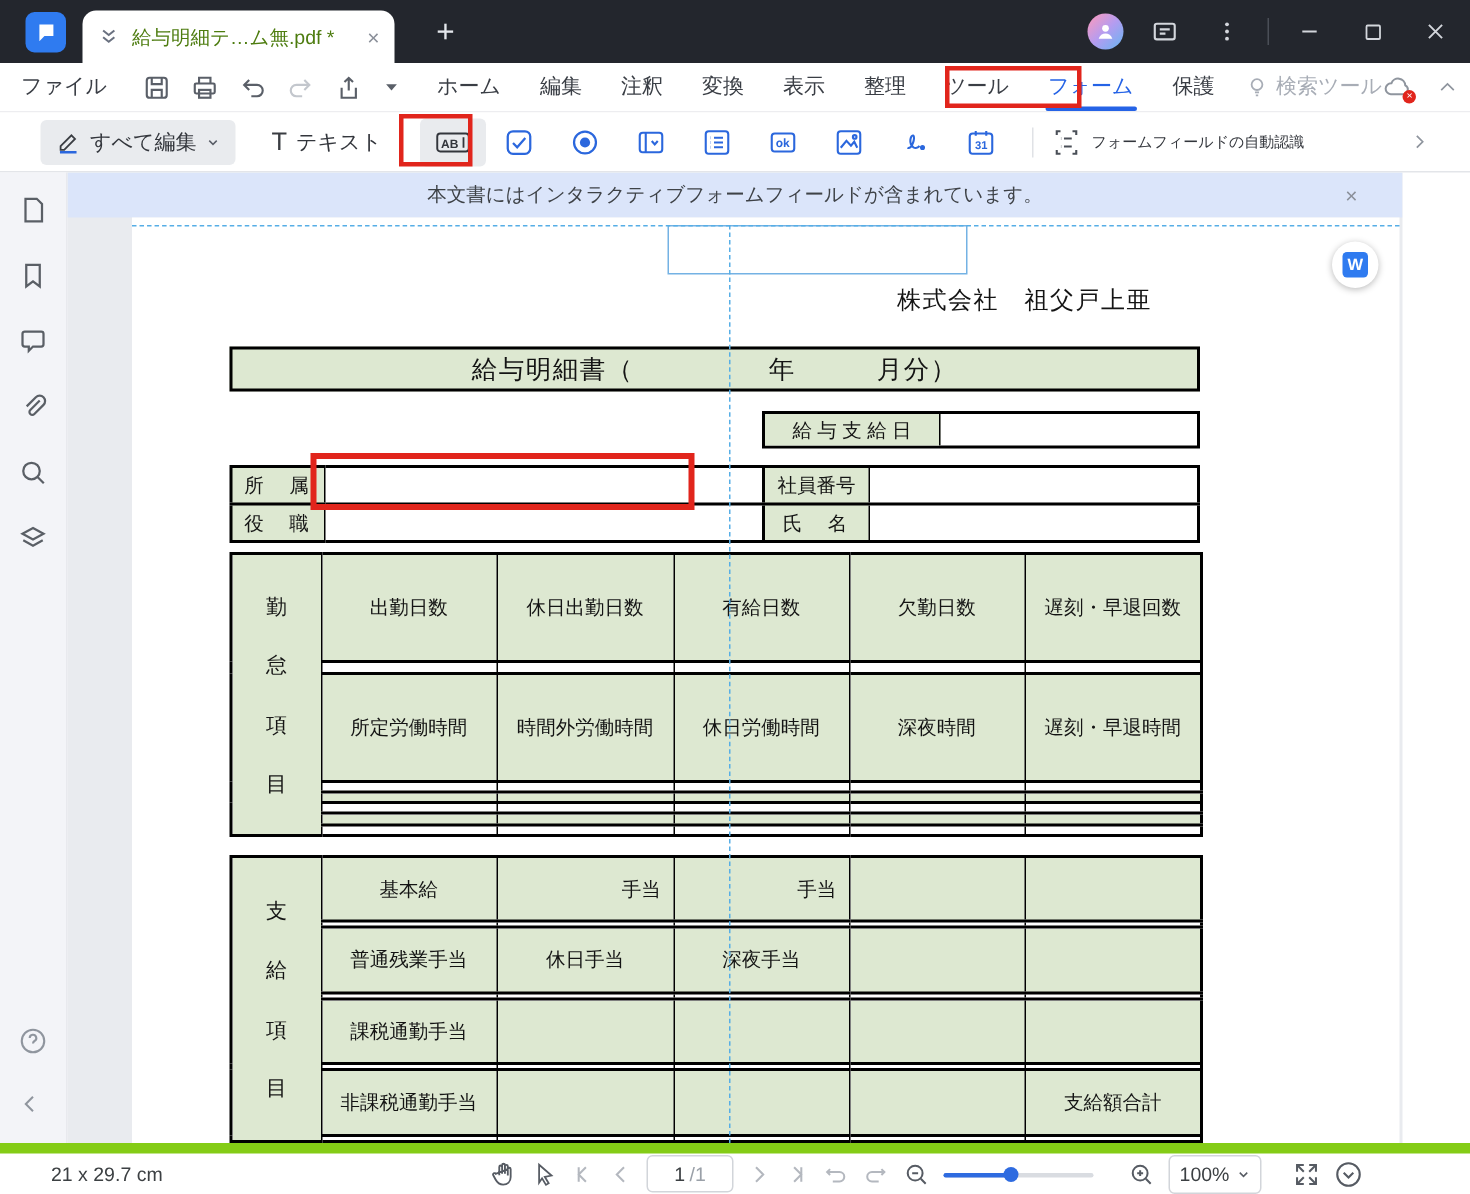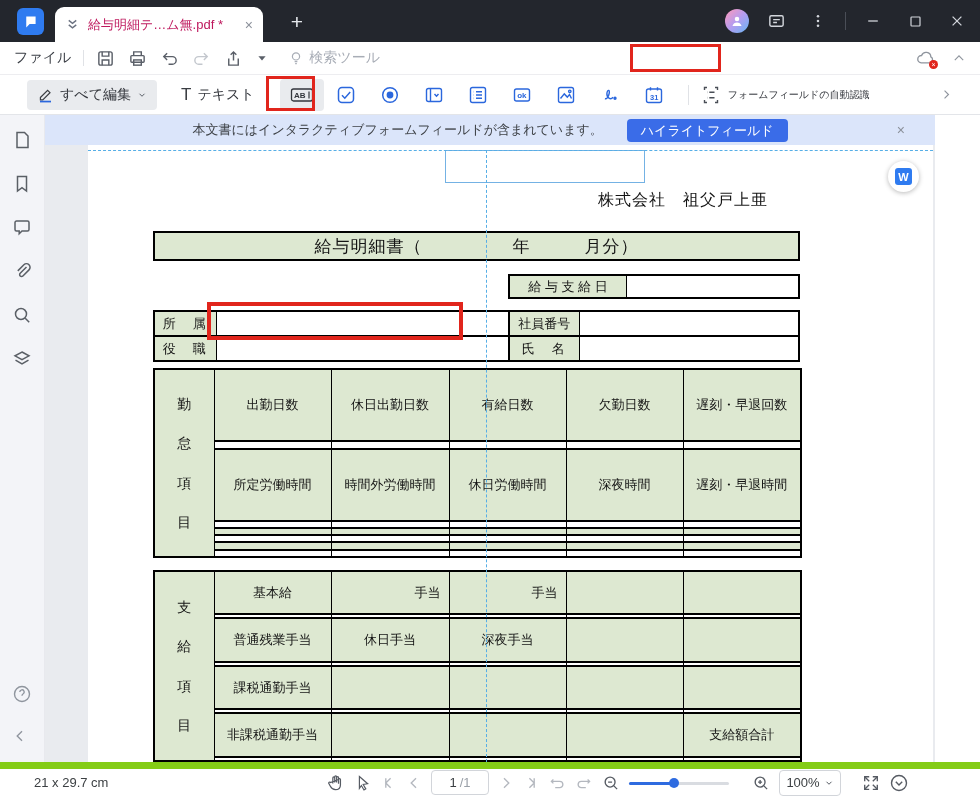--- a/index.html
+++ b/index.html
@@ -3,21 +3,21 @@
 <meta charset="utf-8">
 <style>
   html,body{margin:0;padding:0;background:#555;}
   *{box-sizing:border-box;font-family:"Liberation Sans","DejaVu Sans",sans-serif;}
   .screen{position:relative;width:980px;height:796px;background:#fff;overflow:hidden;}
 
   
   .titlebar{position:absolute;left:0;top:0;width:980px;height:42px;background:#23262d;display:flex;align-items:flex-end;}
   .applogo{position:absolute;left:17px;top:8px;width:27px;height:27px;border-radius:6px;background:#2f7bf0;display:flex;align-items:center;justify-content:center;}
   .tab{position:absolute;left:55px;top:7px;width:208px;height:35px;background:#ffffff;border-radius:9px 9px 0 0;display:flex;align-items:center;padding:0 10px;gap:8px;}
-  .tab-title{font-size:13px;color:#be185d;flex:1;white-space:nowrap;overflow:hidden;}
+  .tab-title{font-size:13px;color:#4d7c0f;flex:1;white-space:nowrap;overflow:hidden;}
   .newtab{position:absolute;left:284px;top:9px;color:#e4e7ec;font-size:21px;font-weight:300;width:26px;height:26px;text-align:center;line-height:26px;}
   .tb-right{position:absolute;right:8px;top:0;height:42px;display:flex;align-items:center;gap:12px;}
   .avatar{width:24px;height:24px;border-radius:50%;background:linear-gradient(135deg,#f29ac4 10%,#b49cf0 50%,#6db3f2 95%);display:flex;align-items:center;justify-content:center;}
   .tb-sep{width:1px;height:18px;background:#4a4e57;}
   .winbtn{width:30px;height:30px;display:flex;align-items:center;justify-content:center;}
 
   
   .menubar{position:absolute;left:0;top:42px;width:980px;height:33px;background:#fff;border-bottom:1px solid #ededf0;display:flex;align-items:center;padding:0 14px;font-size:14px;color:#3a3e45;}
   .mb-sep{width:1px;height:16px;background:#e0e2e6;margin:0 12px;}
   .mb-icons{display:flex;align-items:center;gap:13px;}
@@ -193,20 +193,34 @@
             <path d="M10 12V3.5M7 6l3-2.8L13 6"></path>
             <path d="M5 10v7h10v-7"></path>
           </svg>
       </span>
       <span class="ic">
         <svg width="12" height="12" viewBox="0 0 20 20" fill="#5a5f68">
             <path d="m4 7 6 7 6-7z"></path>
           </svg>
       </span>
     </div>
+    <div class="mb-nav">
+      <span class="mb-item">ホーム</span>
+      <span class="mb-item">編集</span>
+      <span class="mb-item">注釈</span>
+      <span class="mb-item">変換</span>
+      <span class="mb-item">表示</span>
+      <span class="mb-item">整理</span>
+      <span class="mb-item">ツール</span>
+      <span class="mb-item active">
+        <span>フォーム</span>
+        <span class="mb-underline"></span>
+      </span>
+      <span class="mb-item">保護</span>
+    </div>
     <div class="searchtool">
       <svg width="16" height="16" viewBox="0 0 20 20" fill="none" stroke="#a8adb6" stroke-width="1.5">
           <circle cx="10" cy="8" r="4.5"></circle>
           <path d="M8.3 14.5h3.4M9 17h2"></path>
         </svg>
       <span>検索ツール</span>
     </div>
     <div class="mb-right">
       <span class="ic" style="position:relative;">
         <svg width="21" height="21" viewBox="0 0 22 22" fill="none" stroke="#8f959e" stroke-width="1.4">
@@ -356,21 +370,20 @@
     <span class="sb-icon" style="top:613px;">
       <svg width="16" height="16" viewBox="0 0 20 20" fill="none" stroke="#8f959e" stroke-width="1.7">
           <path d="m12.5 4-6 6 6 6"></path>
         </svg>
     </span>
   </div>
 
   <div class="docarea">
     <div class="notif">
       <span>本文書にはインタラクティブフォームフィールドが含まれています。</span>
-      <span class="notif-btn">ハイライトフィールド</span>
       <span class="notif-close">×</span>
     </div>
 
     <div class="page">
       <div class="newfield"></div>
       <div class="company">株式会社　祖父戸上亜</div>
       <div class="doctitle">給与明細書（　　　　　年　　　月分）</div>
 
       <div class="paydate">
         <span class="lbl">給 与 支 給 日</span>

